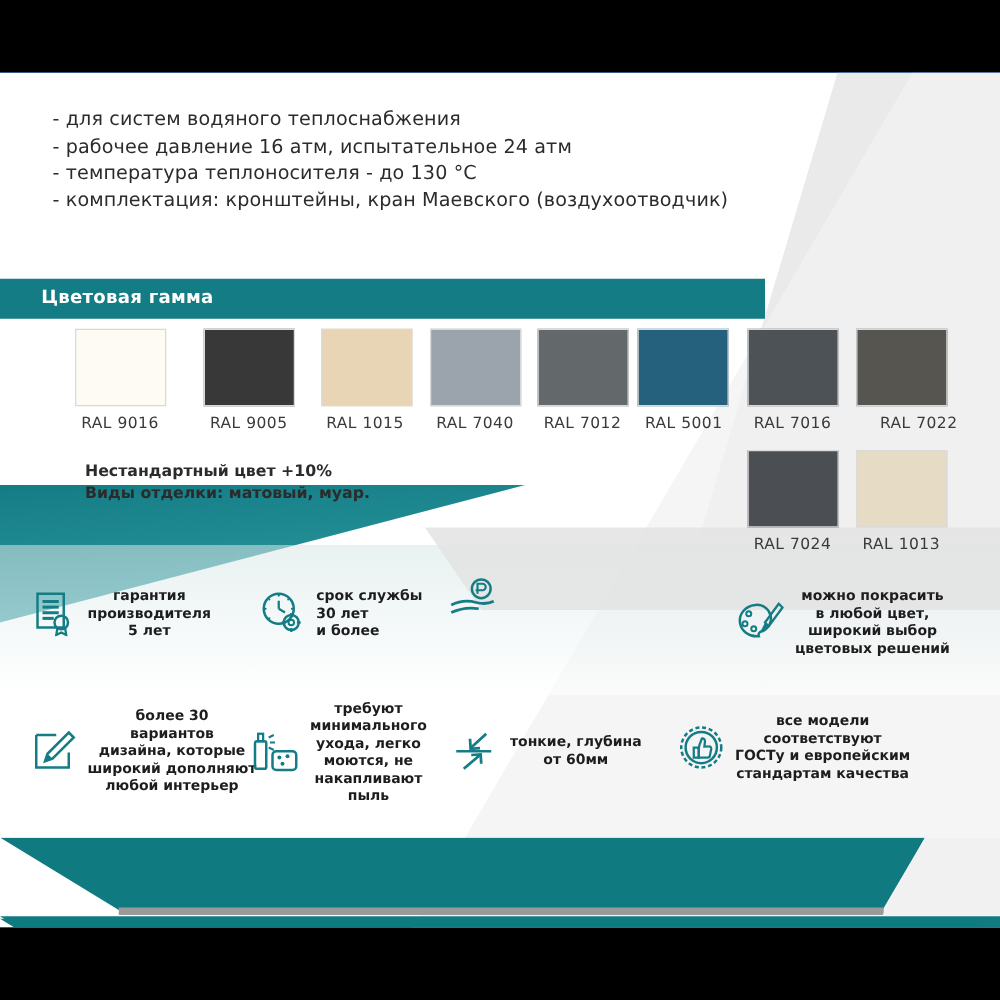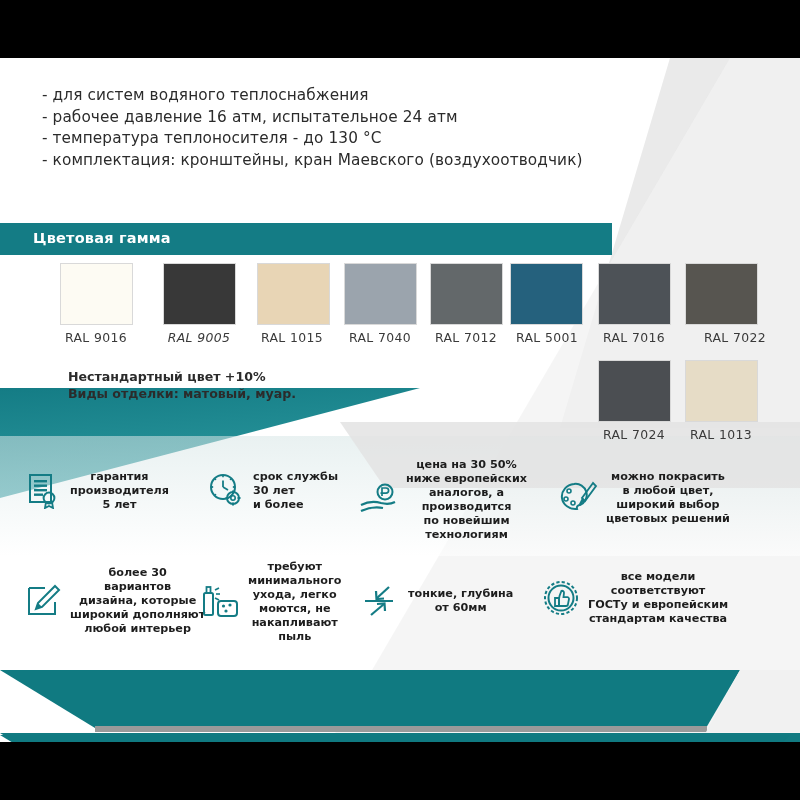--- a/index.html
+++ b/index.html
@@ -157,21 +157,21 @@
   </div>
 
   <div id="gamma-banner">
     <span class="label">Цветовая гамма</span>
   </div>
 
   <div class="swatch" style="left: 60px; top: 205px; background: rgb(253, 251, 243);" id="sw0"></div>
   <div class="swatch-label" style="left:53px; top:272px;">RAL 9016</div>
 
   <div class="swatch" style="left: 163px; top: 205px; background: rgb(56, 56, 56);" id="sw1"></div>
-  <div class="swatch-label" style="left:156px; top:272px;font-style:italic;">RAL 9005</div>
+  <div class="swatch-label" style="left:156px; top:272px;">RAL 9005</div>
 
   <div class="swatch" style="left: 257px; top: 205px; background: rgb(232, 213, 181);" id="sw2"></div>
   <div class="swatch-label" style="left:249px; top:272px;">RAL 1015</div>
 
   <div class="swatch" style="left: 344px; top: 205px; background: rgb(155, 164, 173);" id="sw3"></div>
   <div class="swatch-label" style="left:337px; top:272px;">RAL 7040</div>
 
   <div class="swatch" style="left: 430px; top: 205px; background: rgb(99, 104, 106);" id="sw4"></div>
   <div class="swatch-label" style="left:423px; top:272px;">RAL 7012</div>
 
@@ -245,31 +245,23 @@
 
   <div class="feature" style="left:358px; top:400px;">
     <div class="ficon">
       <svg width="40" height="34" viewBox="0 0 40 34">
         <circle cx="26" cy="9" r="7.5" fill="none" stroke="#147c85" stroke-width="2"></circle>
         <path d="M23 13 L23 5 L27 5 A2.6 2.6 0 0 1 27 10.2 L21.5 10.2" fill="none" stroke="#147c85" stroke-width="1.7"></path>
         <path d="M2 22 Q12 17 22 20 Q30 22 36 19" fill="none" stroke="#147c85" stroke-width="2.2"></path>
         <path d="M2 28 Q13 23 24 25" fill="none" stroke="#147c85" stroke-width="2.2"></path>
       </svg>
     </div>
-    <div class="ftext">
-      <div>цена на 30 50%</div>
-      <div>ниже европейских</div>
-      <div>аналогов, а</div>
-      <div>производится</div>
-      <div>по новейшим</div>
-      <div>технологиям</div>
-    </div>
-  </div>
-
-  <div class="feature" style="left:558px; top:412px;">
+  </div>
+
+  <div class="feature" style="left:588px; top:412px;">
     <div class="ficon">
       <svg width="38" height="36" viewBox="0 0 38 36">
         <path d="M14 4 A13 12 0 1 0 17 29 A3 3 0 0 1 20 25 A11 11 0 0 0 14 4 Z" fill="none" stroke="#147c85" stroke-width="2"></path>
         <circle cx="9" cy="11" r="2" fill="none" stroke="#147c85" stroke-width="1.6"></circle>
         <circle cx="6" cy="19" r="2" fill="none" stroke="#147c85" stroke-width="1.6"></circle>
         <circle cx="13" cy="23" r="2" fill="none" stroke="#147c85" stroke-width="1.6"></circle>
         <path d="M33 3 L22 18 L25 21 L36 6 Z" fill="none" stroke="#147c85" stroke-width="1.8"></path>
         <path d="M22 18 L18 26 L25 21 Z" fill="#147c85"></path>
       </svg>
     </div>

